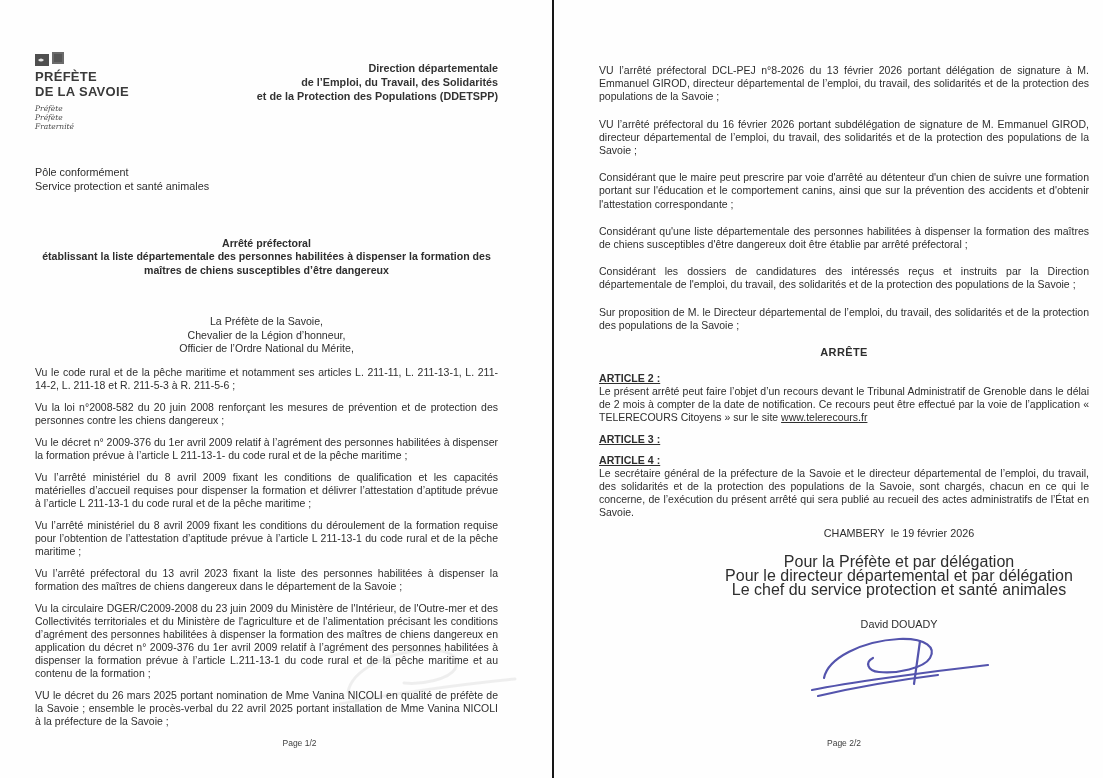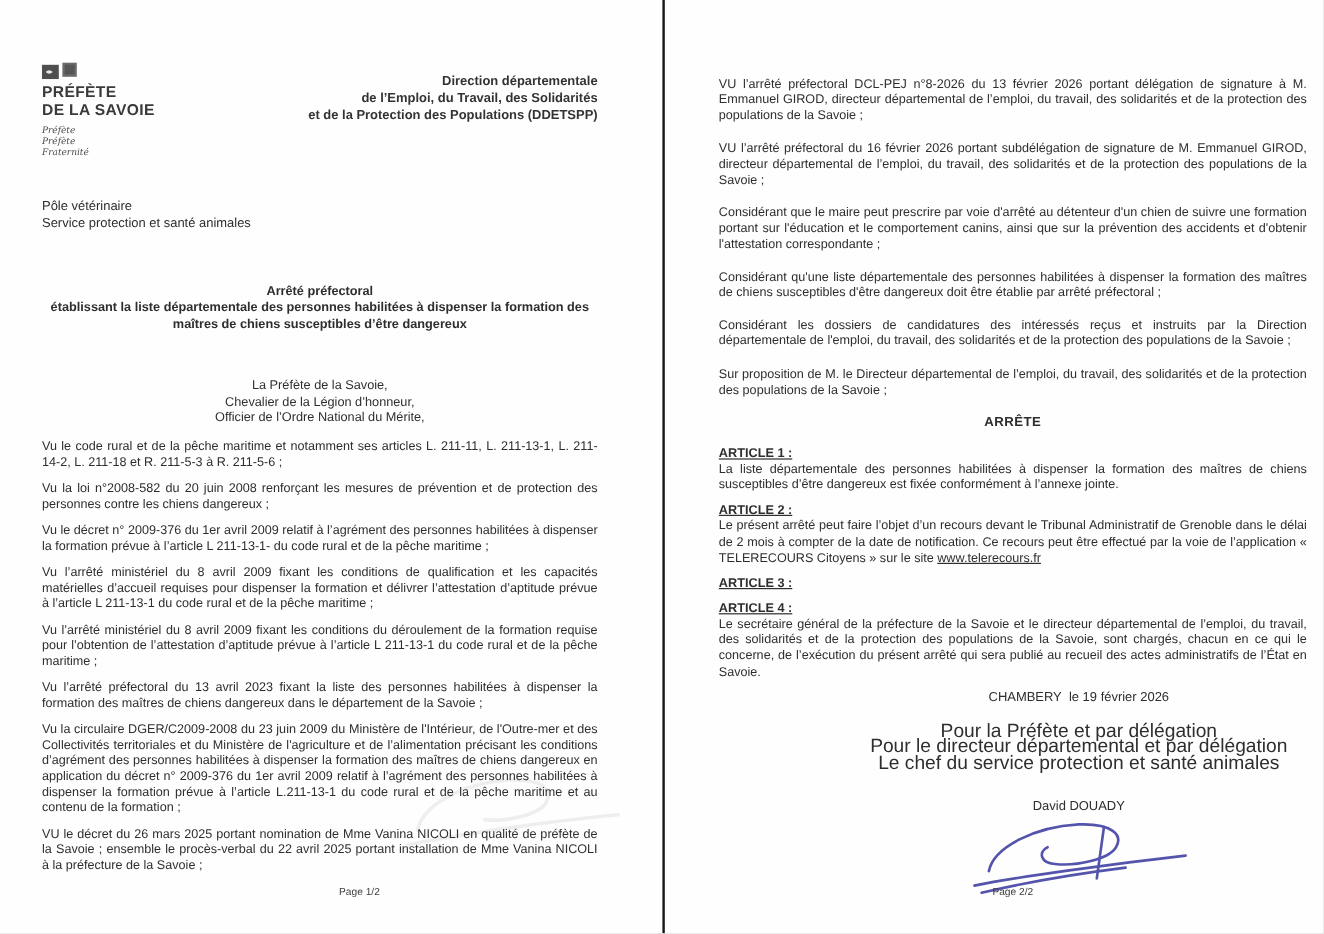--- a/index.html
+++ b/index.html
@@ -75,21 +75,21 @@
         </div>
       </div>
       <div class="direction-block">
         <div>Direction départementale</div>
         <div>de l’Emploi, du Travail, des Solidarités</div>
         <div>et de la Protection des Populations (DDETSPP)</div>
       </div>
     </div>
 
     <div class="service-block">
-      <div>Pôle vétérinaire</div>
+      <div>Pôle conformément</div>
       <div>Service protection et santé animales</div>
     </div>
 
     <div class="doc-title">
       <div>Arrêté préfectoral</div>
       <div>établissant la liste départementale des personnes habilitées à dispenser la formation des maîtres de chiens susceptibles d’être dangereux</div>
     </div>
 
     <div class="salutation">
       <div>La Préfète de la Savoie,</div>
@@ -126,24 +126,20 @@
       <p class="para">VU l’arrêté préfectoral DCL-PEJ n°8-2026 du 13 février 2026 portant délégation de signature à M. Emmanuel GIROD, directeur départemental de l’emploi, du travail, des solidarités et de la protection des populations de la Savoie ;</p>
       <p class="para">VU l’arrêté préfectoral du 16 février 2026 portant subdélégation de signature de M. Emmanuel GIROD, directeur départemental de l’emploi, du travail, des solidarités et de la protection des populations de la Savoie ;</p>
       <p class="para">Considérant que le maire peut prescrire par voie d'arrêté au détenteur d'un chien de suivre une formation portant sur l'éducation et le comportement canins, ainsi que sur la prévention des accidents et d'obtenir l'attestation correspondante ;</p>
       <p class="para">Considérant qu'une liste départementale des personnes habilitées à dispenser la formation des maîtres de chiens susceptibles d'être dangereux doit être établie par arrêté préfectoral ;</p>
       <p class="para">Considérant les dossiers de candidatures des intéressés reçus et instruits par la Direction départementale de l'emploi, du travail, des solidarités et de la protection des populations de la Savoie ;</p>
       <p class="para">Sur proposition de M. le Directeur départemental de l’emploi, du travail, des solidarités et de la protection des populations de la Savoie ;</p>
     </div>
 
     <div class="arrete-heading">ARRÊTE</div>
 
-    <div class="article">
-      <div class="article-heading">ARTICLE 1 :</div>
-      <p class="article-body">La liste départementale des personnes habilitées à dispenser la formation des maîtres de chiens susceptibles d’être dangereux est fixée conformément à l’annexe jointe.</p>
-    </div>
 
     <div class="article">
       <div class="article-heading">ARTICLE 2 :</div>
       <p class="article-body"><span>Le présent arrêté peut faire l’objet d’un recours devant le Tribunal Administratif de Grenoble dans le délai de 2 mois à compter de la date de notification. Ce recours peut être effectué par la voie de l’application « TELERECOURS Citoyens » sur le site </span><span class="doc-link">www.telerecours.fr</span></p>
     </div>
 
     <div class="article">
       <div class="article-heading">ARTICLE 3 :</div>
     </div>
 

